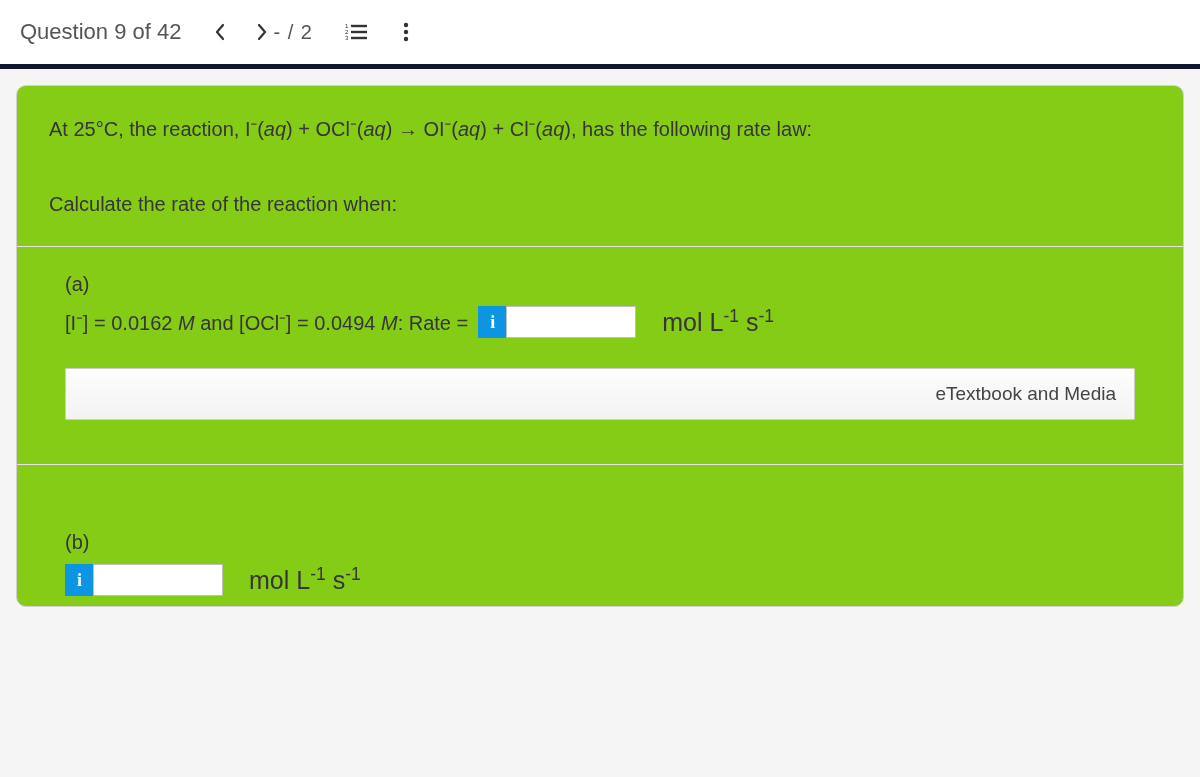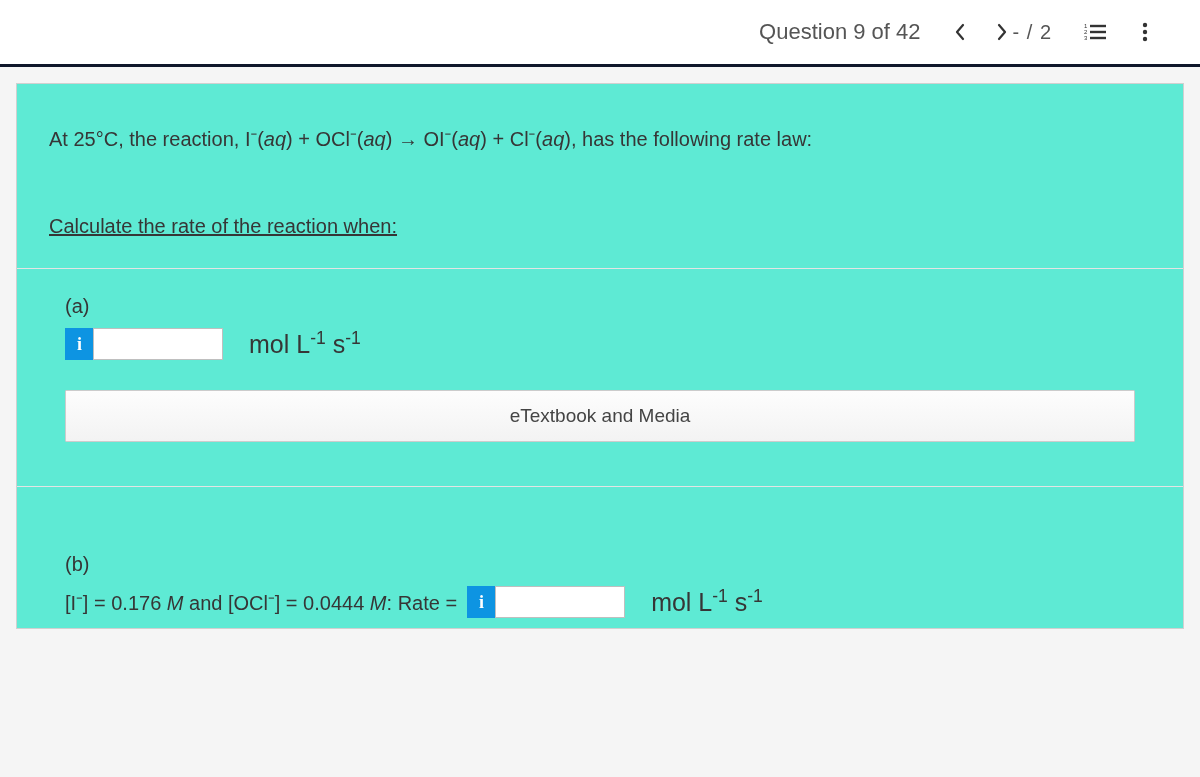--- a/index.html
+++ b/index.html
@@ -7,47 +7,47 @@
     font-family: "Segoe UI", "Helvetica Neue", Arial, sans-serif;
     background: #f5f5f5;
     color: #333;
     width: 1200px;
     height: 777px;
     overflow: hidden;
   }
   .header {
     display: flex;
     align-items: center;
-    justify-content: flex-end;
-    padding: 18px 48px;
+    justify-content: flex-start;
+    padding: 18px 20px;
     background: #fff;
-    border-bottom: 3px solid #0f172a;
+    border-bottom: 5px solid #0f172a;
   }
   .header-left { display: flex; align-items: center; gap: 28px; }
   .question-title { font-size: 22px; color: #555; font-weight: 400; }
   .nav-arrows { display: flex; gap: 20px; align-items: center; }
   .arrow-btn {
     background: none; border: none; cursor: pointer;
     color: #333; display: flex; align-items: center; padding: 4px;
   }
   .header-right { display: flex; align-items: center; gap: 28px; }
   .score { font-size: 20px; color: #555; letter-spacing: 1px; }
   .icon-btn {
     background: none; border: none; cursor: pointer;
     color: #333; display: flex; align-items: center; padding: 4px;
   }
   .content-wrap { padding: 16px; }
   .card {
-    background: #5eead4;
+    background: #84cc16;
     border: 1px solid #d0d0d0;
-    border-radius: 0;
-    padding: 40px 32px 0 32px;
+    border-radius: 10px;
+    padding: 28px 32px 0 32px;
   }
   .prompt-line { font-size: 20px; color: #363636; margin-bottom: 18px; line-height: 1.55; }
-  .sub-prompt { font-size: 20px; color: #363636; margin-top: 60px; text-decoration: underline; }
+  .sub-prompt { font-size: 20px; color: #363636; margin-top: 48px; }
   .divider {
     height: 1px; background: #e4e4e4;
     margin: 30px -32px 0 -32px;
   }
   .part {
     padding: 26px 16px 40px 16px;
   }
   .part-label { font-size: 20px; color: #363636; margin-bottom: 10px; }
   .part-row {
     display: flex; align-items: center; flex-wrap: wrap;
@@ -73,21 +73,21 @@
     border: 1px solid #bfbfbf;
     font-size: 16px;
     padding: 0 8px;
     outline: none;
   }
   .unit { margin-left: 26px; font-size: 25px; color: #363636; }
   sup { font-size: 0.7em; }
   .etextbook-btn {
     margin-top: 30px;
     width: 100%;
-    text-align: center;
+    text-align: right;
     padding: 14px 18px;
     background: linear-gradient(#fdfdfd, #f3f3f3);
     border: 1px solid #ccc;
     border-radius: 1px;
     font-size: 19px;
     color: #444;
     cursor: pointer;
     font-family: inherit;
   }
   .divider2 {
@@ -142,32 +142,32 @@
     <p class="prompt-line">At 25°C, the reaction, I⁻(<i>aq</i>) + OCl⁻(<i>aq</i>) → OI⁻(<i>aq</i>) + Cl⁻(<i>aq</i>), has the following rate law:</p>
 
 
     <p class="sub-prompt">Calculate the rate of the reaction when:</p>
 
     <div class="divider"></div>
 
     <div class="part">
       <div class="part-label">(a)</div>
       <div class="part-row">
+        <span class="part-text">[I⁻] = 0.0162 <i>M</i> and [OCl⁻] = 0.0494 <i>M</i>: Rate =</span>
         <span class="info-icon">i</span>
         <input class="answer-input" type="text" value="" style="">
         <span class="unit">mol L<sup>-1</sup> s<sup>-1</sup></span>
       </div>
       <button class="etextbook-btn">eTextbook and Media</button>
       <div class="divider2"></div>
     </div>
 
     <div class="part" style="padding-bottom:10px;">
       <div class="part-label">(b)</div>
       <div class="part-row">
-        <span class="part-text">[I⁻] = 0.176 <i>M</i> and [OCl⁻] = 0.0444 <i>M</i>: Rate =</span>
         <span class="info-icon">i</span>
         <input class="answer-input" type="text" value="" style="">
         <span class="unit">mol L<sup>-1</sup> s<sup>-1</sup></span>
       </div>
     </div>
 
   </div>
 </div>
 
 </body></html>

